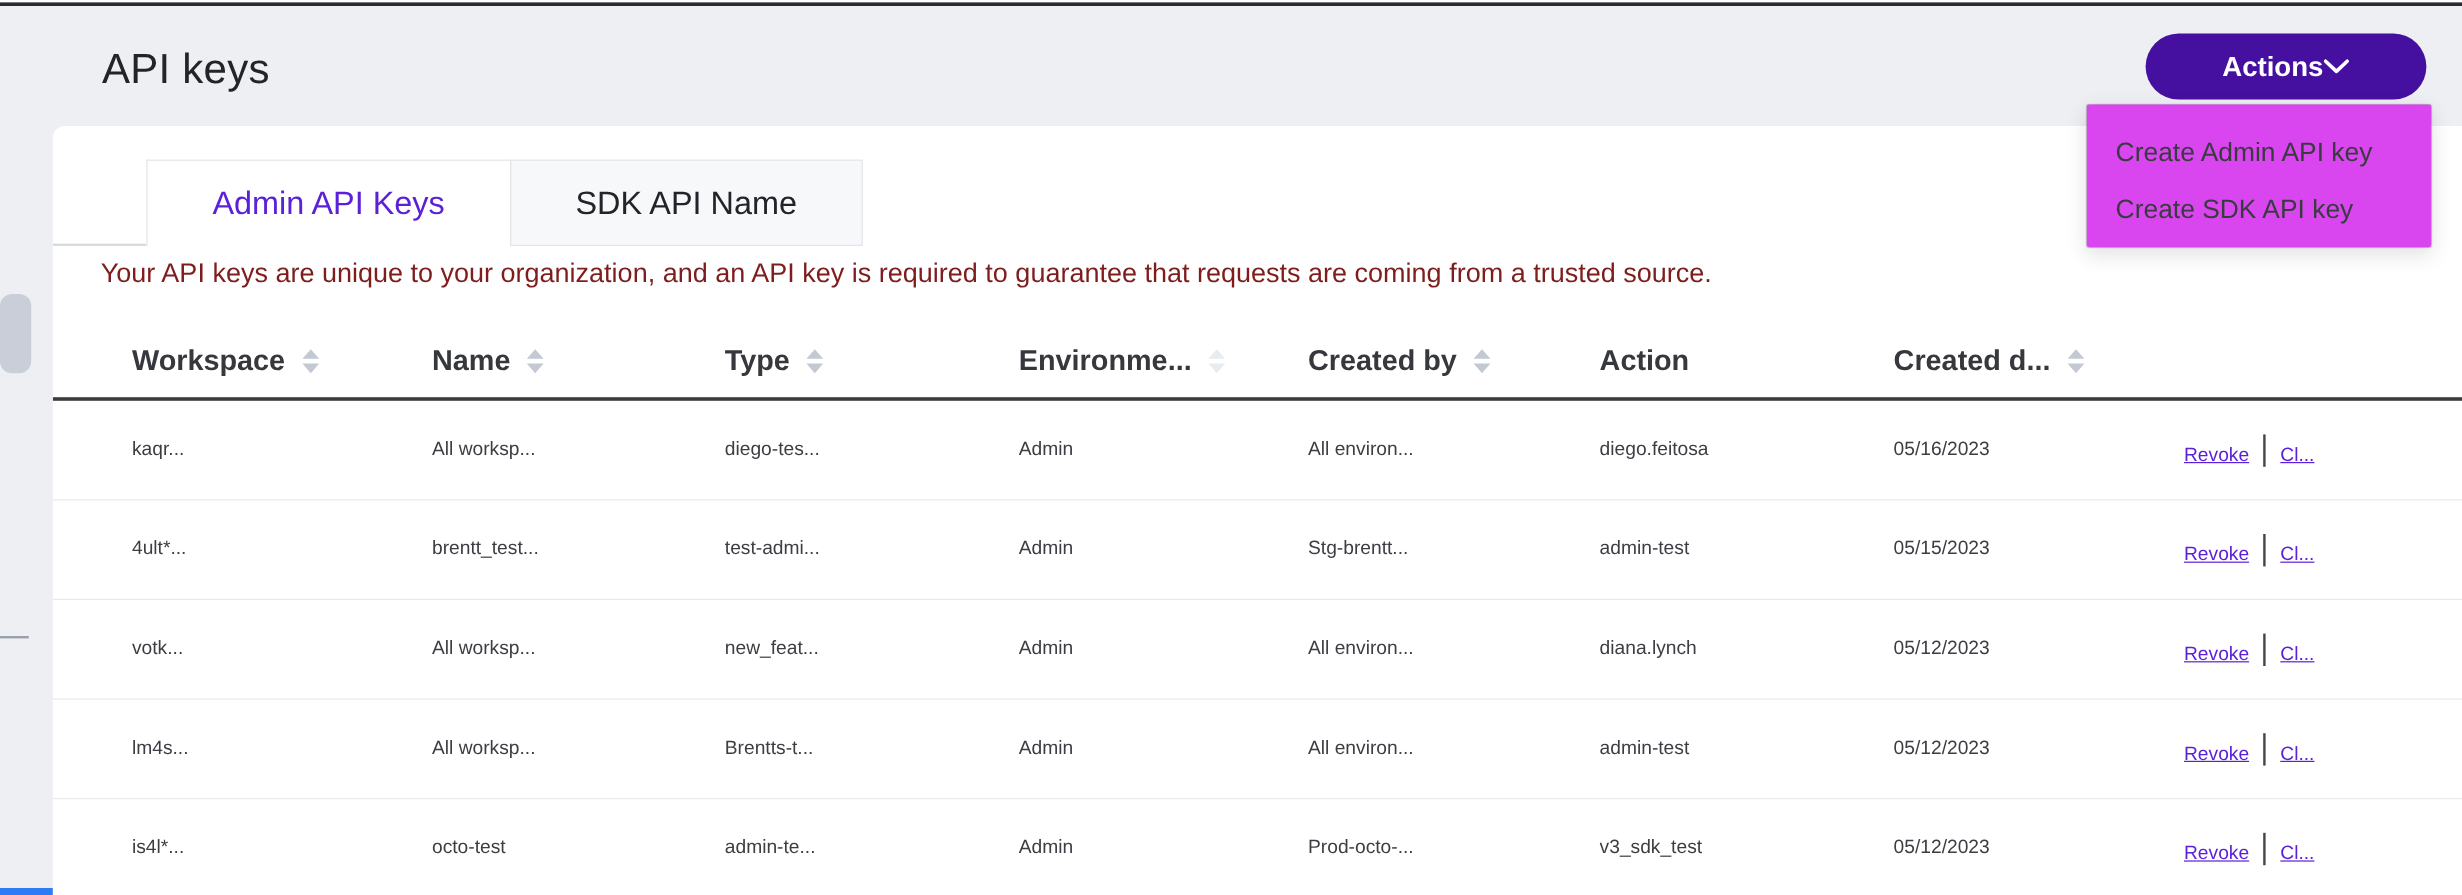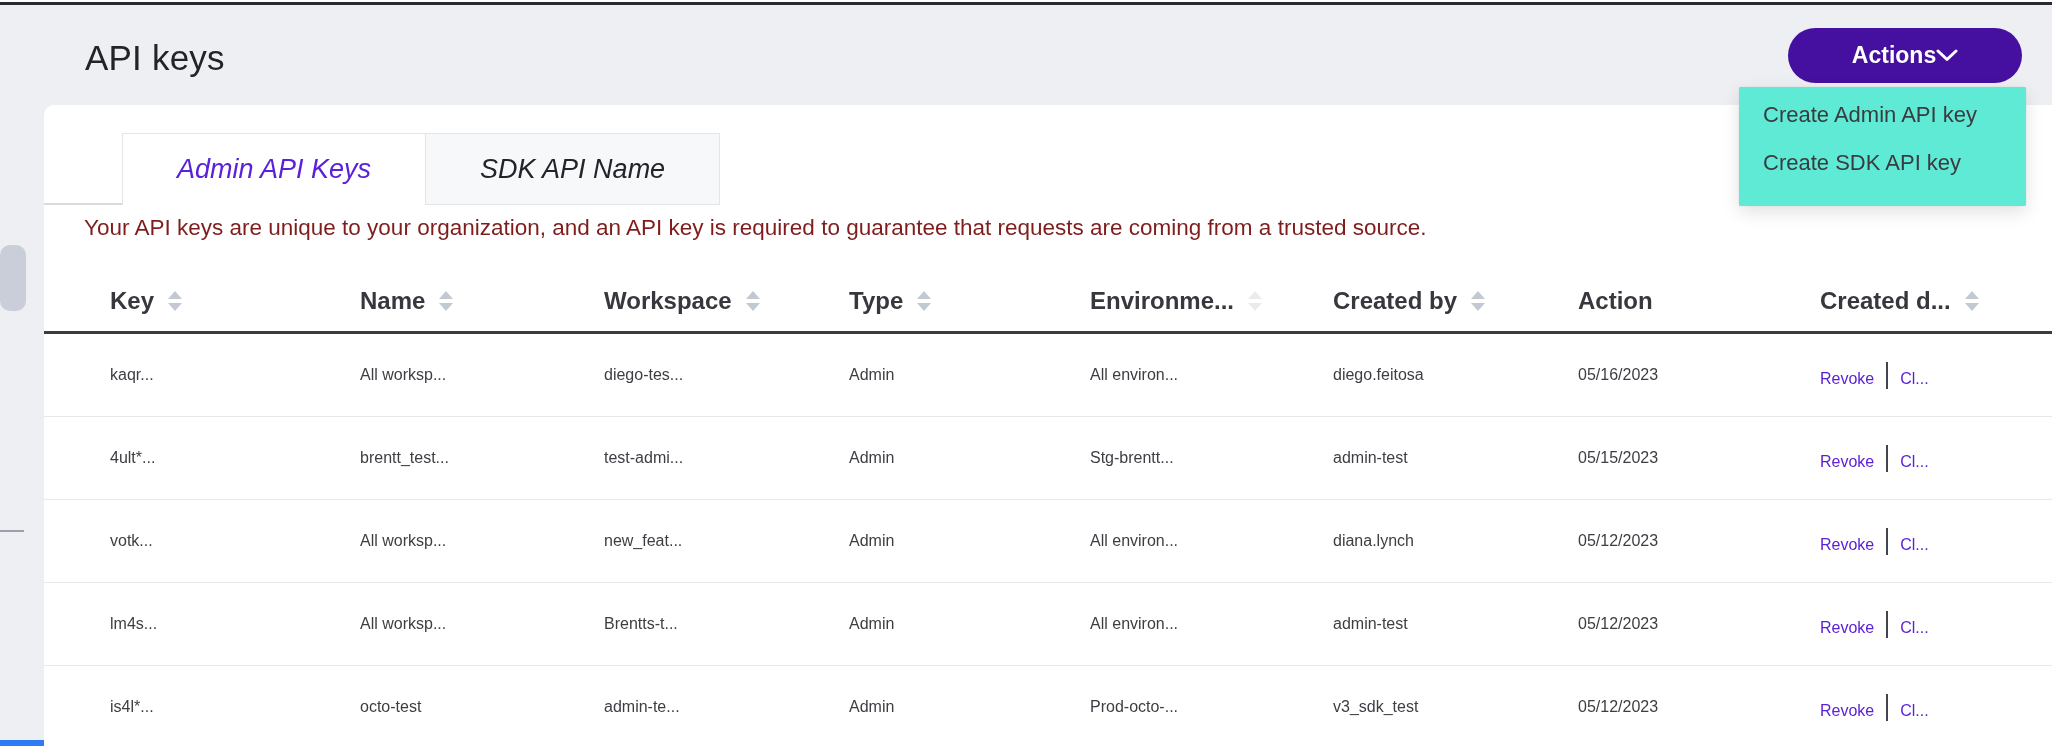--- a/index.html
+++ b/index.html
@@ -30,21 +30,21 @@
   .card {
     position: absolute; left: 44px; top: 105px; width: 2008px; height: 641px;
     background: #ffffff; border-radius: 10px 0 0 0; overflow: hidden;
   }
 
   .tabs { position: absolute; left: 78px; top: 28px; display: flex; }
   .tab {
     height: 72px; padding: 0 54px;
     display: flex; align-items: center; justify-content: center;
     font-size: 27px; color: #232429;
-    background: #f7f8fa; border: 1px solid #e3e5e9; cursor: pointer; white-space: nowrap; font-style: italic;
+    background: #f7f8fa; border: 1px solid #e3e5e9; cursor: pointer; white-space: nowrap;
   }
   .tab.active {
     background: #ffffff; border-bottom: none;
     color: var(--link-purple, #5b21d8); position: relative; z-index: 1;
   }
   .tab + .tab { margin-left: -1px; }
   .tab-underline { position: absolute; left: 0; top: 98px; width: 79px; height: 2px; background: #d8dbdf; }
 
   .description {
     position: absolute; left: 40px; top: 110px;
@@ -70,33 +70,33 @@
     border-bottom: 8px solid #c3c9d2;
   }
   .sort .down {
     width: 0; height: 0;
     border-left: 7px solid transparent; border-right: 7px solid transparent;
     border-top: 8px solid #c3c9d2;
   }
   .row { height: 83px; border-bottom: 1px solid #e7e8ea; font-size: 16px; color: #3d3e43; }
   .td { white-space: nowrap; overflow: hidden; }
   .td.actions { overflow: visible; }
-  .action-link { color: var(--link-purple, #5b21d8); cursor: pointer; }
+  .action-link { color: var(--link-purple, #5b21d8); cursor: pointer; text-decoration: underline; }
   .action-sep {
     display: inline-block; width: 2px; height: 27px;
     background: #44454a; margin: 0 12px; vertical-align: -5px;
   }
 
   .rail-thumb { position: absolute; left: 0; top: 245px; width: 26px; height: 66px; background: #c9ced8; border-radius: 10px; }
   .rail-line  { position: absolute; left: 0; top: 530px; width: 24px; height: 2px; background: #9aa1ab; }
   .rail-blue  { position: absolute; left: 0; top: 740px; width: 46px; height: 6px; background: var(--scroll-indicator-blue, #2e7bf6); }
 
   .dropdown {
     position: absolute; left: 1739px; top: 87px; width: 287px; height: 119px;
-    background: #5eead4; border-radius: 2px; padding-top: 4px; z-index: 5;
+    background: #d946ef; border-radius: 2px; padding-top: 16px; z-index: 5;
     box-shadow: 0 0 1px rgba(0,0,0,.22), 0 6px 18px rgba(0,0,0,.12);
   }
   .menu-item {
     height: 48px; display: flex; align-items: center; padding-left: 24px;
     font-size: 22px; color: #3a3b40; cursor: pointer; white-space: nowrap;
   }
 </style>
 </head>
 <body>
 
@@ -122,35 +122,28 @@
   <div class="tab-underline"></div>
   <div class="tabs">
       <div class="tab active">Admin API Keys</div>
       <div class="tab">SDK API Name</div>
     </div>
   <div class="description">Your API keys are unique to your organization, and an API key is required to guarantee that requests are coming from a trusted source.</div>
 
   <div class="table">
     <div class="tr thead">
         <div class="th">
-          <span>Key</span>
+          <span>Workspace</span>
           <span class="sort">
             <span class="up"></span>
             <span class="down"></span>
           </span>
         </div>
         <div class="th">
           <span>Name</span>
-          <span class="sort">
-            <span class="up"></span>
-            <span class="down"></span>
-          </span>
-        </div>
-        <div class="th">
-          <span>Workspace</span>
           <span class="sort">
             <span class="up"></span>
             <span class="down"></span>
           </span>
         </div>
         <div class="th">
           <span>Type</span>
           <span class="sort">
             <span class="up"></span>
             <span class="down"></span>

